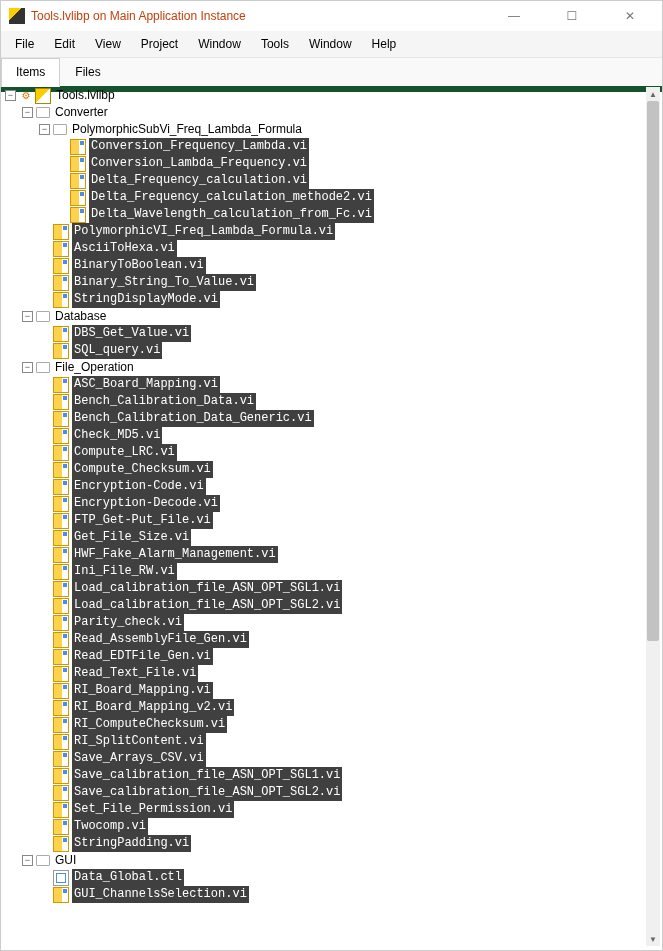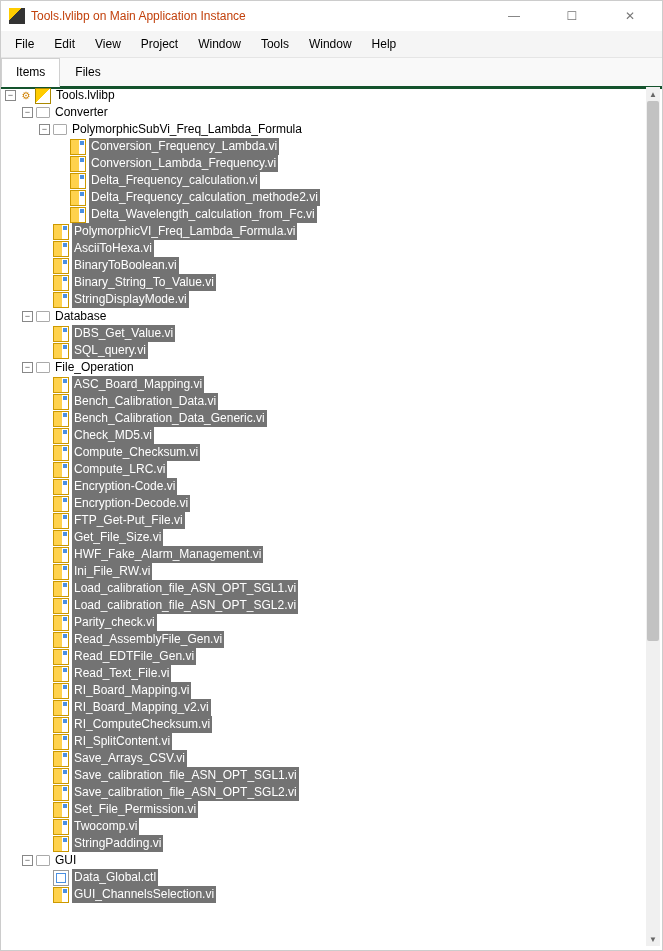--- a/index.html
+++ b/index.html
@@ -4,38 +4,38 @@
 <style>
 * { margin: 0; padding: 0; box-sizing: border-box; }
 body { font-family: "Segoe UI", Tahoma, sans-serif; font-size: 12px; background: #fff; width: 663px; height: 951px; overflow: hidden; position: relative; border: 1px solid #ccc; }
 .titlebar { display: flex; align-items: center; height: 30px; padding: 0 8px; background: #fff; }
 .titlebar-icon { width: 16px; height: 16px; background: linear-gradient(135deg, #ffcc00 40%, #333 40%); margin-right: 6px; }
 .titlebar-title { color: #c2410c; font-size: 12px; flex: 1; }
 .winbtns { display: flex; gap: 18px; margin-right: 4px; }
 .winbtn { width: 40px; height: 28px; display: flex; align-items: center; justify-content: center; color: #777; }
 .menubar { display: flex; gap: 0; padding: 2px 4px; background: #f5f5f5; border-bottom: 1px solid #e5e5e5; }
 .menuitem { padding: 4px 10px; cursor: default; }
-.tabbar { display: flex; border-bottom: 3px solid #14532d; background: #f9f9f9; text-align: center; }
+.tabbar { display: flex; border-bottom: 6px solid #14532d; background: #f9f9f9; text-align: center; }
 .tab { padding: 6px 14px; border: 1px solid transparent; cursor: default; }
 .tab.active { background: #fff; border: 1px solid #d0d0d0; border-bottom: 1px solid #fff; margin-bottom: -1px; }
 .content { position: absolute; top: 82px; bottom: 0; left: 0; right: 0; overflow: hidden; }
 .tree { position: absolute; top: 4px; left: 4px; right: 18px; bottom: 0; overflow: hidden; font-size: 12px; line-height: 17px; }
 .row { display: flex; align-items: center; height: 17px; white-space: nowrap; }
 .indent { display: inline-block; width: 17px; height: 17px; flex-shrink: 0; }
 .toggle { width: 11px; height: 11px; border: 1px solid #888; display: inline-flex; align-items: center; justify-content: center; font-size: 9px; line-height: 9px; color: #555; margin-right: 3px; flex-shrink: 0; background: #fff; }
 .toggle-space { width: 14px; display: inline-block; flex-shrink: 0; }
 .icon { width: 16px; height: 16px; margin-right: 3px; flex-shrink: 0; display: inline-flex; align-items: center; justify-content: center; }
 .icon-lib { background: linear-gradient(135deg, #ffcc00 50%, #fff 50%); border: 1px solid #aa8800; }
 .icon-folder { width: 14px; height: 11px; background: #fff; border: 1px solid #aaa; border-radius: 1px; position: relative; }
 .icon-vi { background: linear-gradient(to right, #ffd24d 0%, #ffd24d 55%, #fff 55%, #fff 100%); border: 1px solid #cc9900; position: relative; }
 .icon-vi::after { content: ""; position: absolute; right: 1px; top: 1px; width: 4px; height: 4px; background: #4a90e2; }
 .icon-ctl { background: #fff; border: 1px solid #999; position: relative; }
 .icon-ctl::after { content: ""; position: absolute; left: 2px; top: 2px; right: 2px; bottom: 2px; border: 1px solid #4a90e2; }
 .label { padding: 0 2px; }
-.label.sel { background: #737373; color: #fff; }
+.label.sel { background: #404040; color: #fff; font-family: Liberation Mono, monospace; }
 .scrollbar { position: absolute; right: 2px; top: 4px; bottom: 4px; width: 14px; background: #f0f0f0; }
 .scrollbar-thumb { position: absolute; top: 14px; left: 1px; right: 1px; height: 540px; background: #c2c2c2; border-radius: 2px; }
 .scrollbar-up, .scrollbar-down { position: absolute; left: 0; right: 0; height: 14px; display: flex; align-items: center; justify-content: center; font-size: 8px; color: #666; }
 .scrollbar-up { top: 0; }
 .scrollbar-down { bottom: 0; }
 .rootrow { display: flex; align-items: center; }
 .rootrow .icon-lib { margin-left: 2px; }
 .rootdeco { width: 14px; height: 14px; display: inline-flex; align-items: center; justify-content: center; color: #d08000; font-size: 10px; }
 </style>
 </head>
@@ -215,28 +215,28 @@
         <span class="indent"></span>
         <span class="toggle-space"></span>
         <span class="icon icon-vi"></span>
         <span class="label sel">Check_MD5.vi</span>
       </div>
       <div class="row">
         <span class="indent"></span>
         <span class="indent"></span>
         <span class="toggle-space"></span>
         <span class="icon icon-vi"></span>
+        <span class="label sel">Compute_LRC.vi</span>
+      </div>
+      <div class="row">
+        <span class="indent"></span>
+        <span class="indent"></span>
+        <span class="toggle-space"></span>
+        <span class="icon icon-vi"></span>
         <span class="label sel">Compute_Checksum.vi</span>
-      </div>
-      <div class="row">
-        <span class="indent"></span>
-        <span class="indent"></span>
-        <span class="toggle-space"></span>
-        <span class="icon icon-vi"></span>
-        <span class="label sel">Compute_LRC.vi</span>
       </div>
       <div class="row">
         <span class="indent"></span>
         <span class="indent"></span>
         <span class="toggle-space"></span>
         <span class="icon icon-vi"></span>
         <span class="label sel">Encryption-Code.vi</span>
       </div>
       <div class="row">
         <span class="indent"></span>

